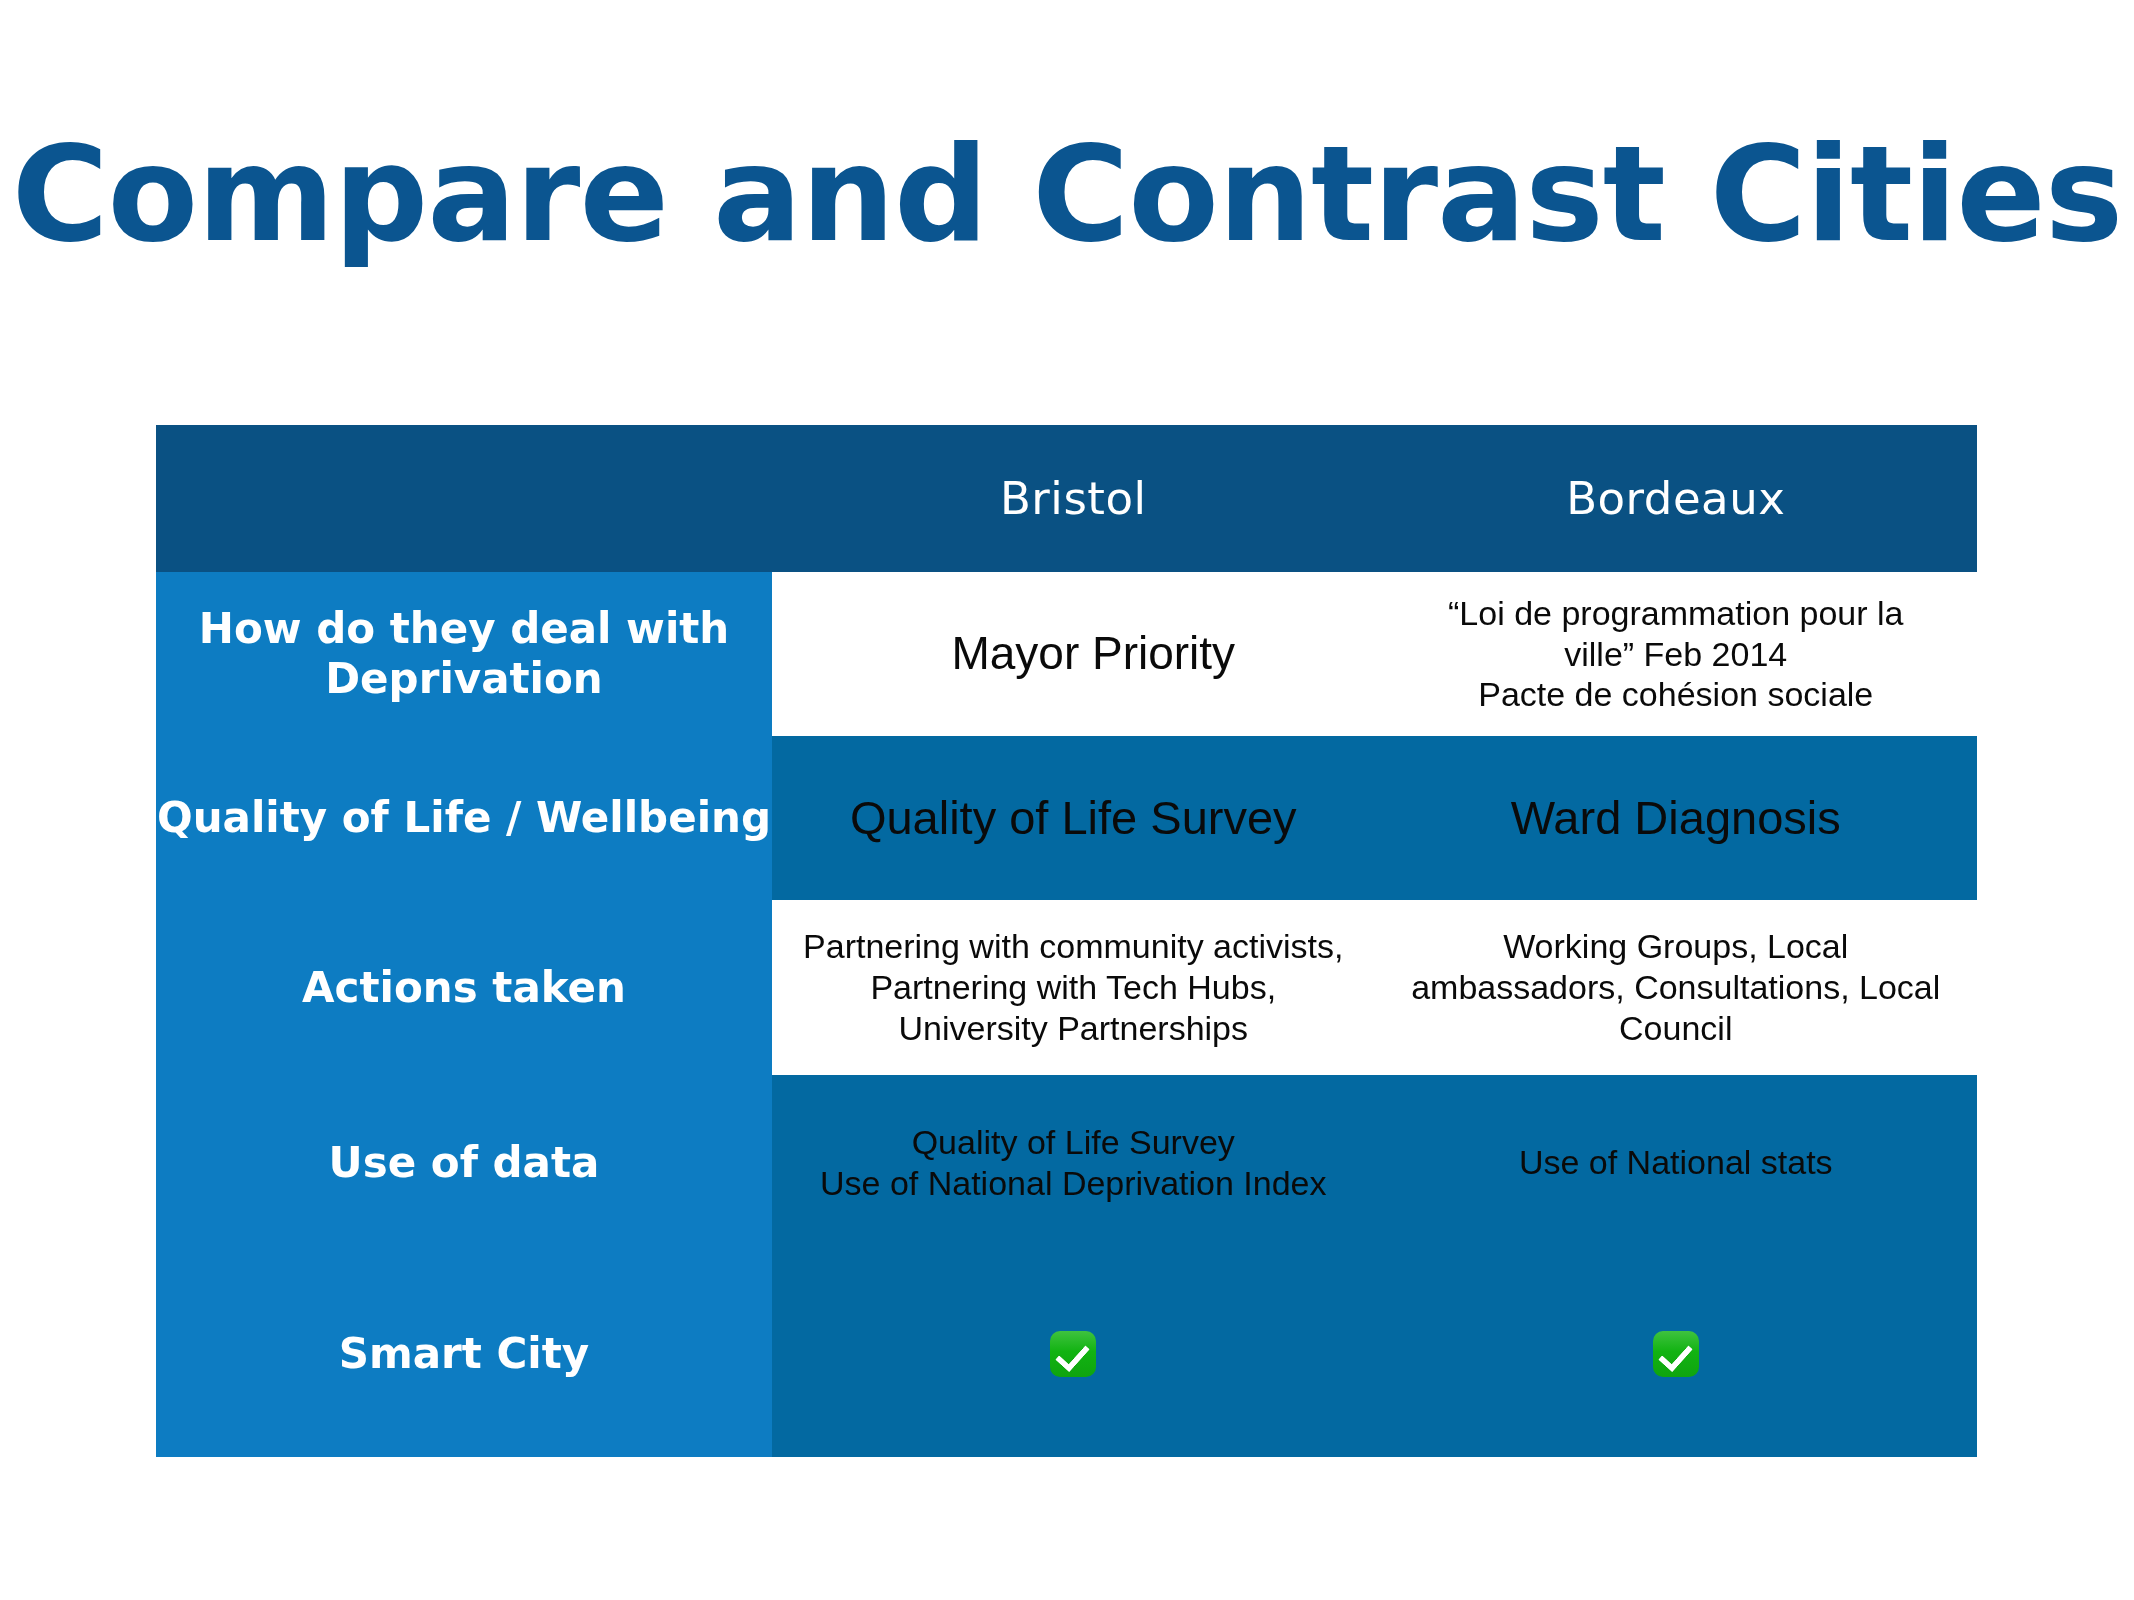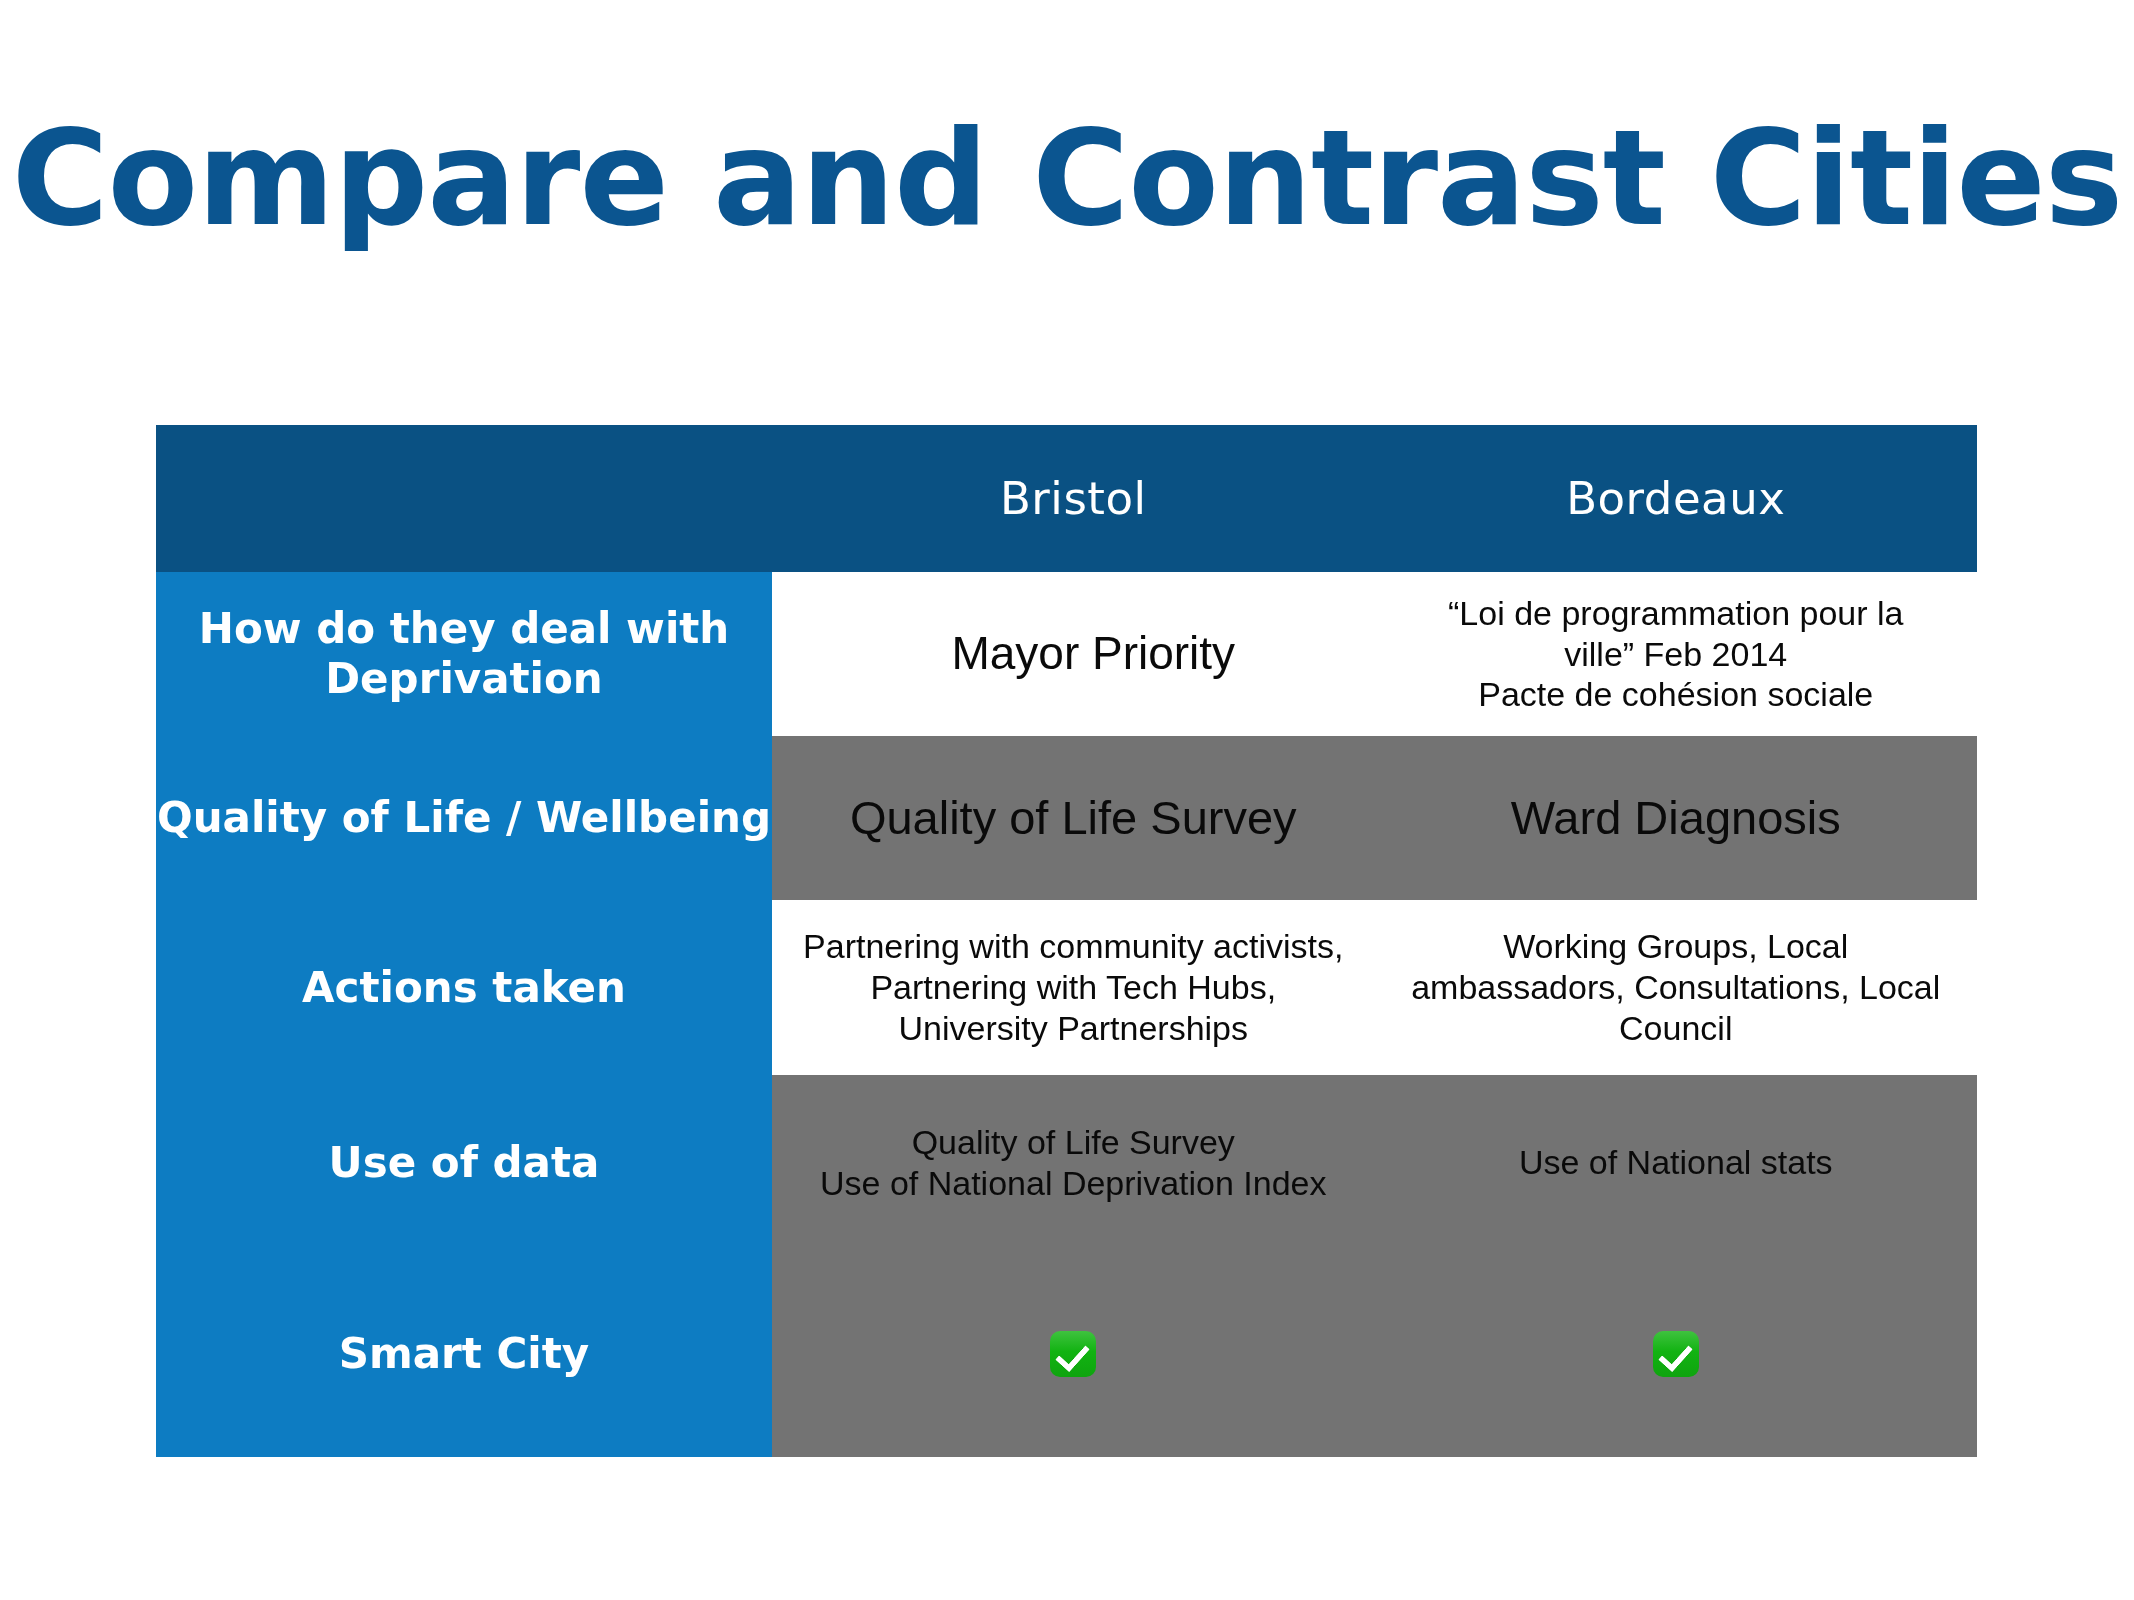--- a/index.html
+++ b/index.html
@@ -12,21 +12,21 @@
     height: 1600px;
     font-family: "Liberation Sans", sans-serif;
     overflow: hidden;
     position: relative;
   }
 
   
   .slide-title {
     position: absolute;
     left: 0;
-    top: 112px;
+    top: 128px;
     width: 2134px;
     text-align: center;
     font-family: "DejaVu Sans", sans-serif;
     font-weight: 700;
     font-size: 132px;
     line-height: 1.0;
     letter-spacing: -1px;
     color: #0B5590;
     white-space: nowrap;
   }
@@ -83,21 +83,21 @@
   
   .cell {
     font-family: "Liberation Sans", sans-serif;
     color: #0a0a0a;
     padding: 0 18px;
     line-height: 1.2;
   }
   .cell .line { display: block; }
 
   .row-white .cell { background: #ffffff; }
-  .row-gray  .cell { background: #737373; }
+  .row-gray  .cell { background: #0369a1; }
 
   
   .r-deprivation .cell  { font-size: 34px; }
   .r-deprivation .cell.big { font-size: 46px; padding-left: 40px; }
   .r-quality .cell      { font-size: 47px; }
   .r-actions .cell      { font-size: 34px; }
   .r-usedata .cell      { font-size: 34px; }
   .r-mainissues .cell   { font-size: 46px; }
   .r-smartcity .cell    { font-size: 34px; }
 

